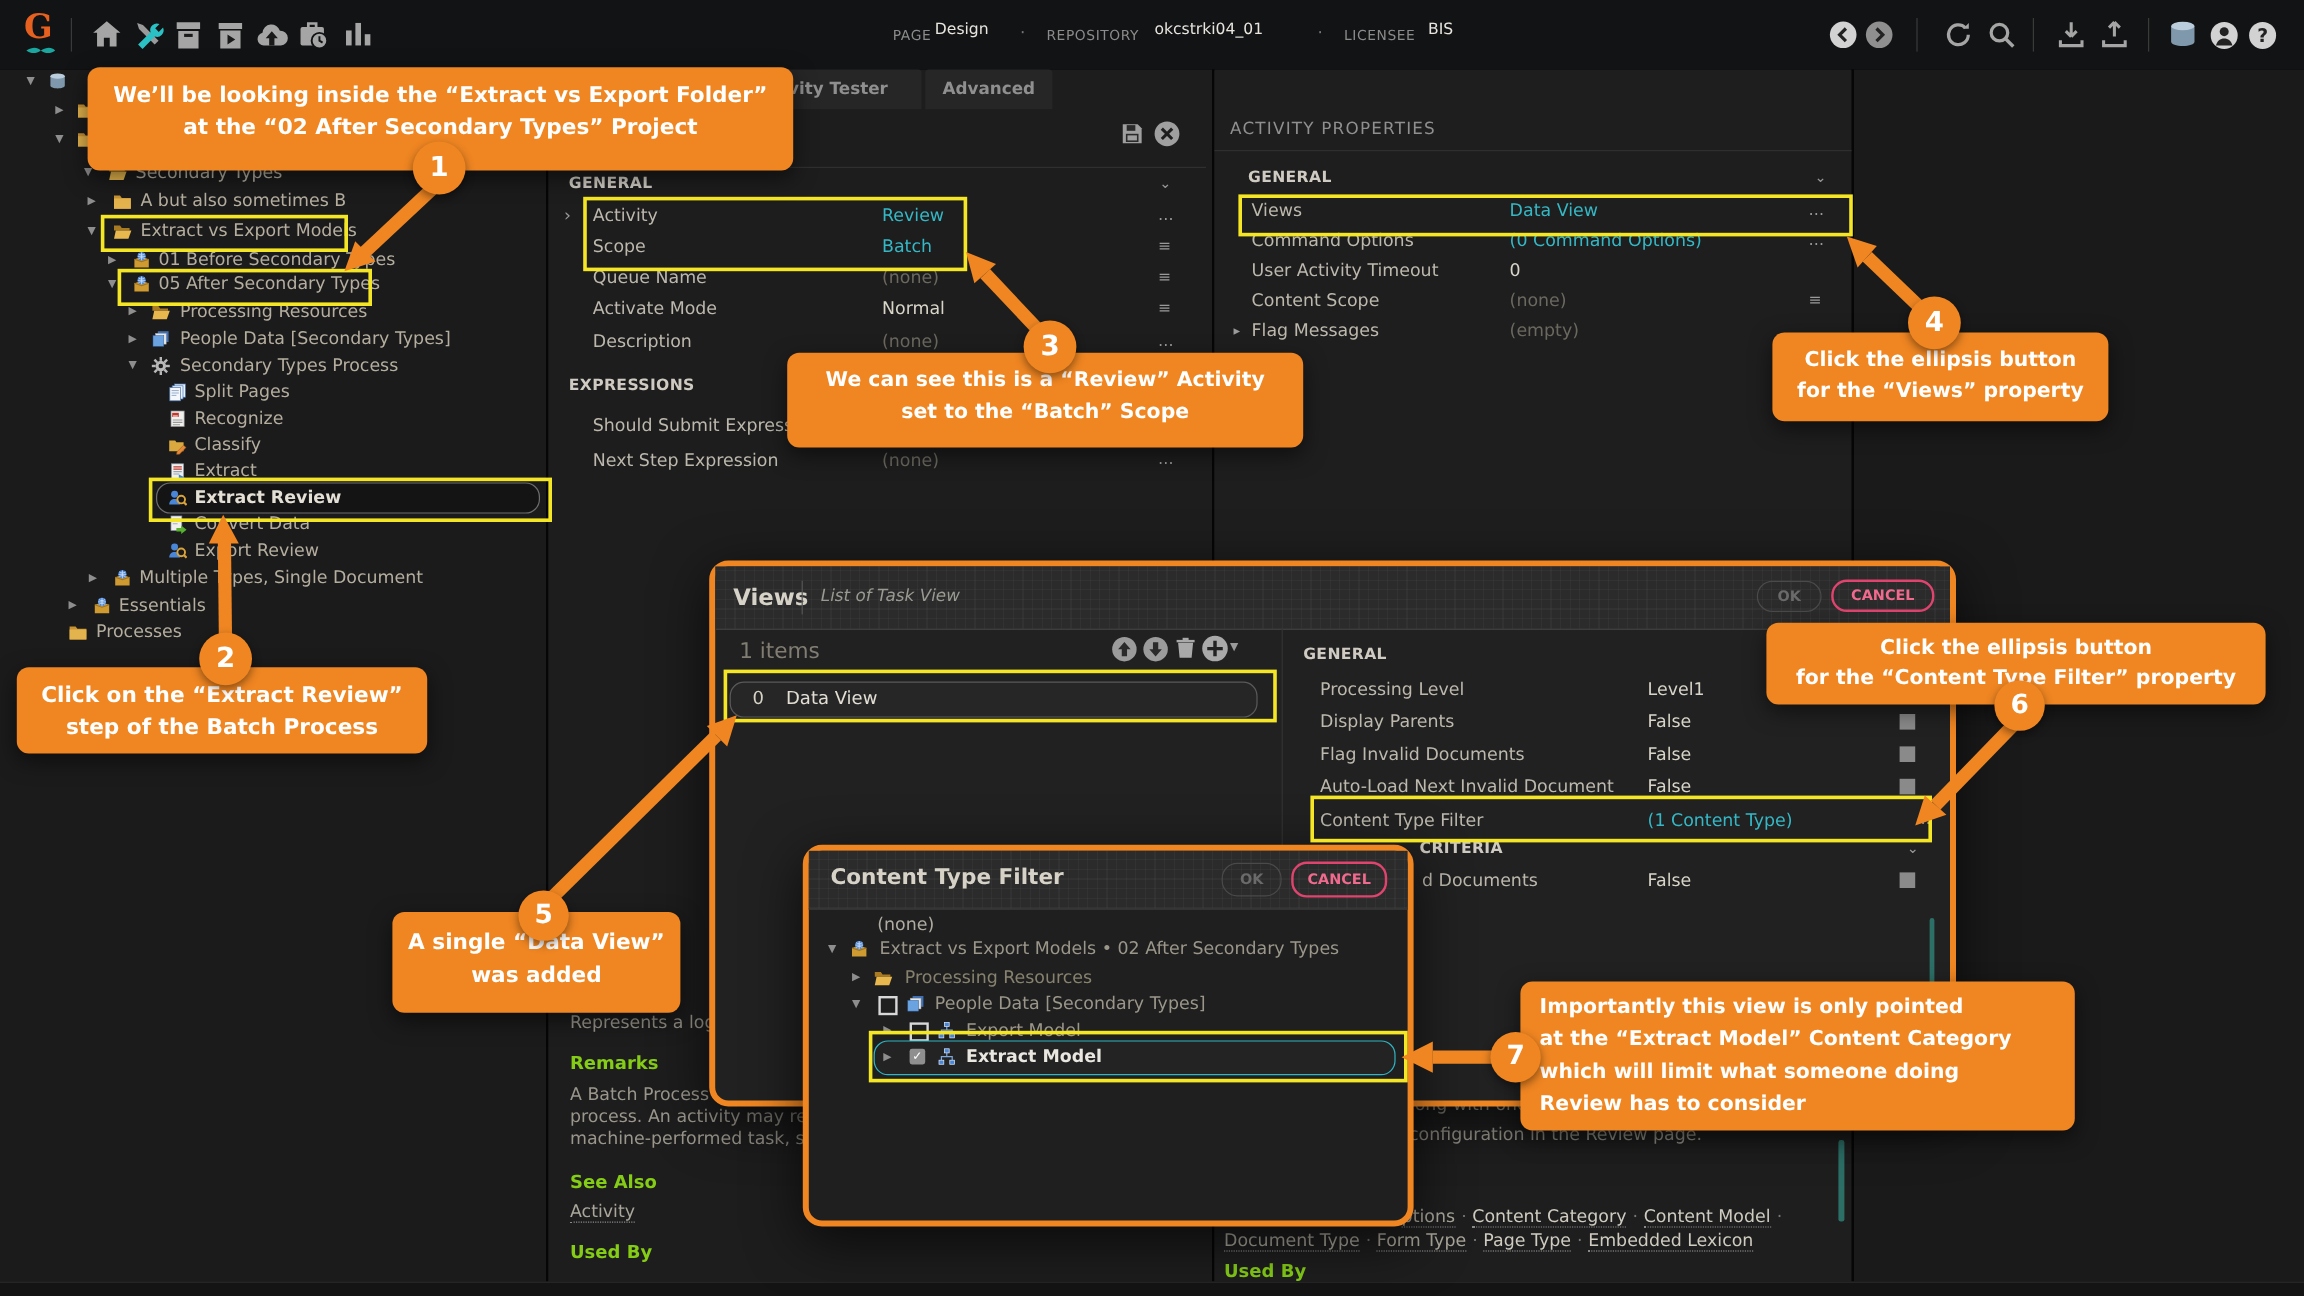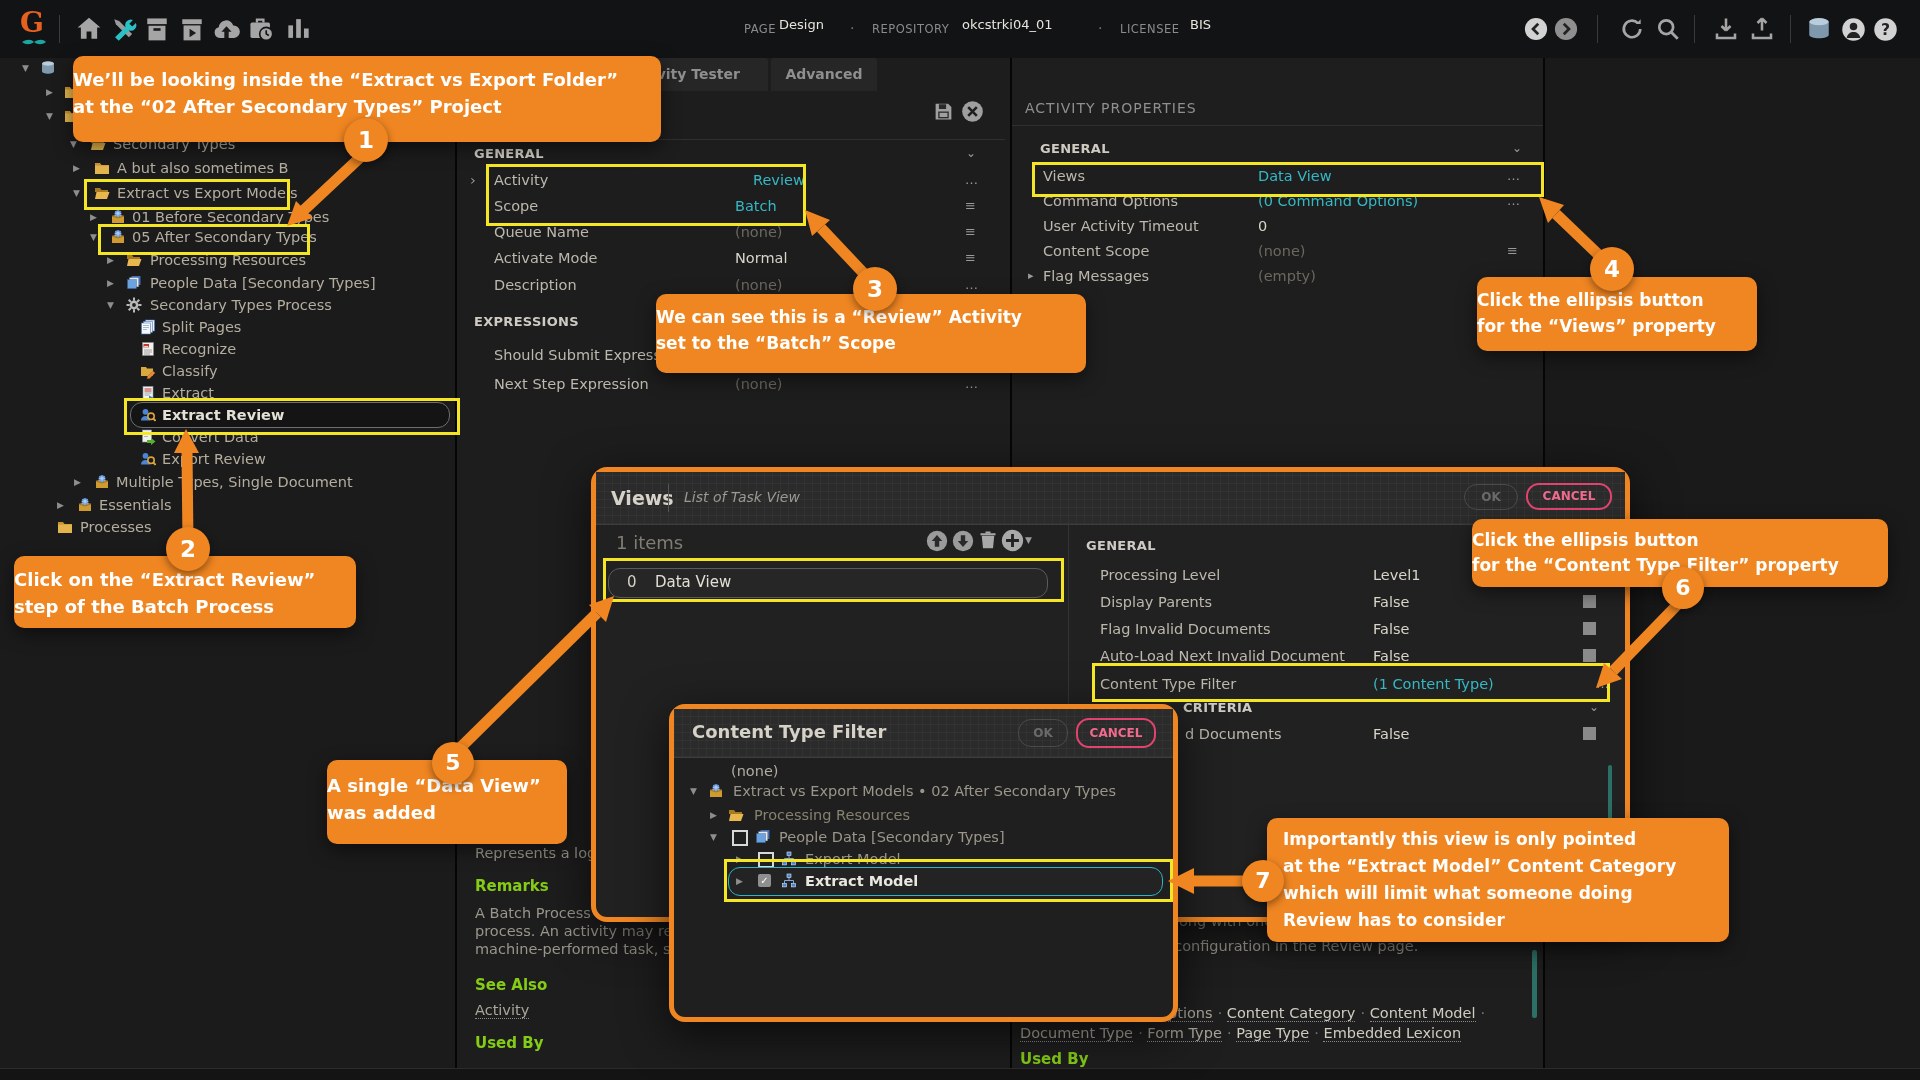--- a/index.html
+++ b/index.html
@@ -57,21 +57,21 @@
                      repeating-linear-gradient(90deg,rgba(255,255,255,.03) 0 1px,transparent 1px 8px);}
   .dlgtitle{font-size:19px;font-weight:bold;color:#d6d2c8;}
   .dlgsub{font-size:14px;font-style:italic;color:#9a9a92;}
   .btn{border-radius:13px;font-size:12px;font-weight:bold;text-align:center;}
   .btn.ok{border:1px solid #4a4a4a;color:#6a6a6a;background:transparent;}
   .btn.cancel{border:2px solid #e0446e;color:#f06a8d;background:transparent;}
   .tealbar{background:#2c6f66;border-radius:2px;}
   
   .ybox{border:3px solid #f5e625;pointer-events:none;}
   .callout{background:#f08622;border-radius:10px;color:#fff;font-weight:bold;
-           box-shadow:0 6px 18px rgba(0,0,0,.5);}
+           box-shadow:0 6px 18px rgba(0,0,0,.5);text-align:center;}
   .callout .cl{display:block;white-space:nowrap;}
   .badge{background:#f08622;border-radius:50%;color:#fff;font-weight:bold;text-align:center;
          box-shadow:0 3px 8px rgba(0,0,0,.45);}
   .overlay{left:0;top:0;pointer-events:none;}
   .z10{z-index:10}.z20{z-index:20}.z30{z-index:30}.z45{z-index:45}.z50{z-index:50}.z55{z-index:55}
 </style>
 </head>
 <body>
 
 <svg width="0" height="0" style="position:absolute">
@@ -562,21 +562,21 @@
       </svg>
     </span>
   <div class="abs hdiv" style="left:465px;top:139px;width:540px"></div>
 
   <div class="abs sechdr" style="left:474px;top:146px">GENERAL</div>
   <span class="abs chev" style="left:966px;top:146px">⌄</span>
 
   <div class="abs prow" style="left:457px;top:168px;width:553px">
     <span class="abs pl" style="left:13px;color:#9a9a9a">›</span>
     <span class="abs pl" style="left:37px">Activity</span>
-    <span class="abs pv teal" style="left:296px">Review</span>
+    <span class="abs pv teal" style="left:278px">Review</span>
     <span class="abs pb" style="left:508px">…</span>
   </div>
   <div class="abs prow" style="left:457px;top:194px;width:491px">
     <span class="abs pl" style="left:37px">Scope</span>
     <span class="abs pv teal" style="left:278px">Batch</span>
     <span class="abs pb" style="left:508px">≡</span>
   </div>
   <div class="abs prow" style="left:457px;top:220px;width:553px">
     <span class="abs pl" style="left:37px">Queue Name</span>
     <span class="abs pv dim" style="left:278px">(none)</span>

